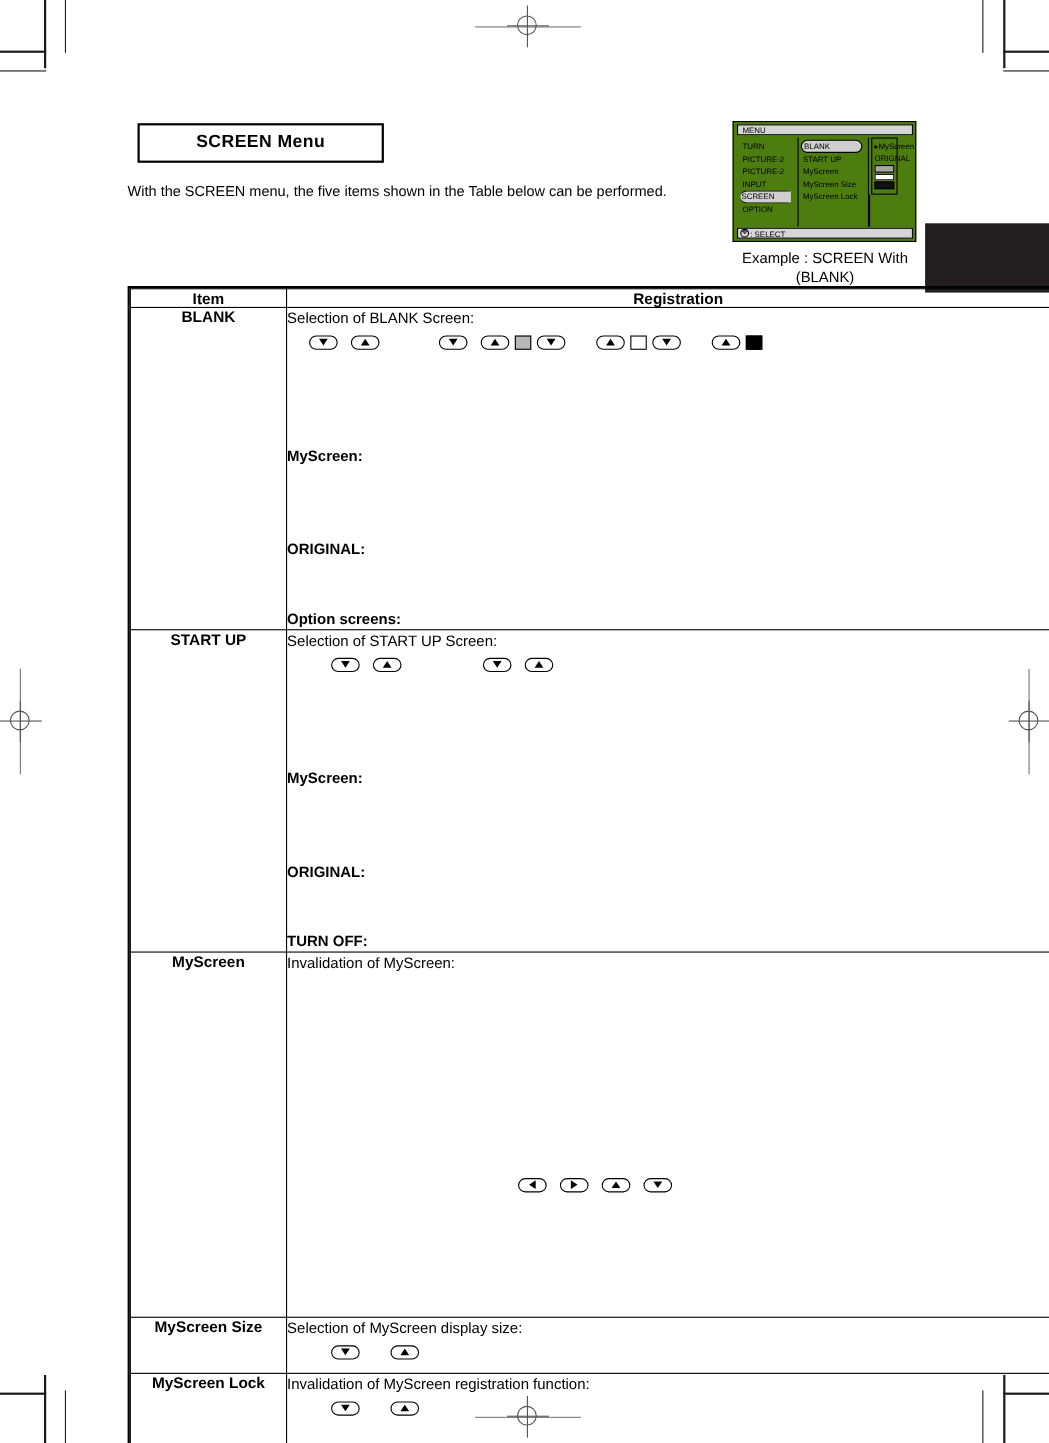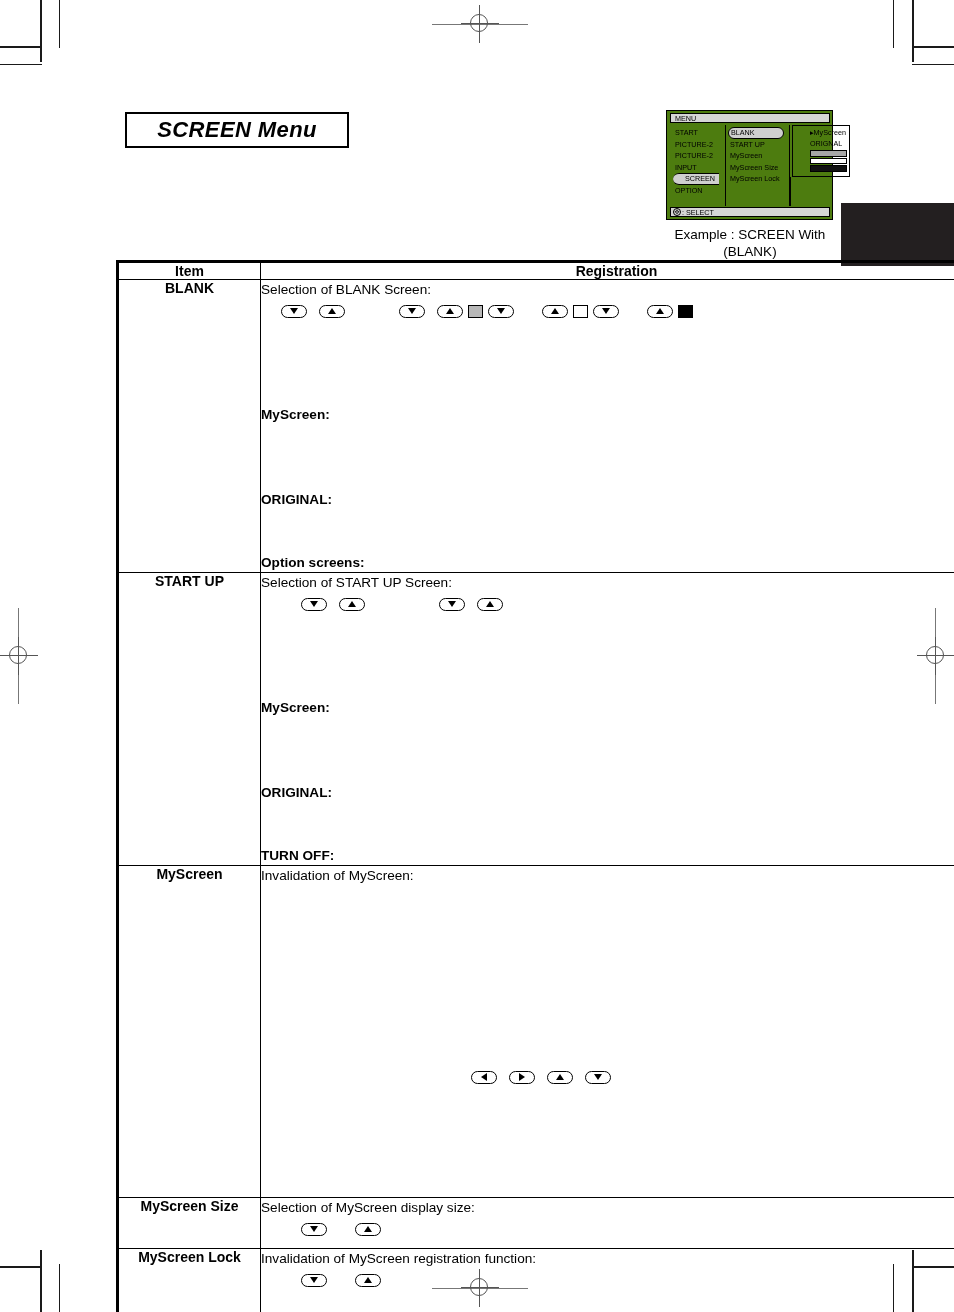--- a/index.html
+++ b/index.html
@@ -60,23 +60,22 @@
     position: absolute;
     left: 125px; top: 112px;
     width: 224px; height: 36px;
     border: 2px solid #000;
     box-sizing: border-box;
     display: flex;
     align-items: center;
     justify-content: center;
   }
   #title-box .title-text {
-    font-size: 22px;
+    font-size: 16px;
     font-weight: bold;
-    font-style: italic;
     letter-spacing: 0.4px;
   }
 
   
   #intro {
     position: absolute;
     left: 116px; top: 163px;
     width: 540px;
     font-size: 13.2px;
     line-height: 22px;
@@ -108,21 +107,21 @@
     border-right: 1px solid #000;
     box-sizing: border-box;
     padding-left: 5px; padding-top: 2px;
   }
   #osd .panel-left .row { height: 11.5px; line-height: 11.5px; white-space: nowrap; }
   #osd .panel-left .row.sel {
     background: #cfcfcf;
     border-top: 1px solid #000;
     border-bottom: 1px solid #000;
     border-radius: 7px 0 0 7px;
-    padding-left: 12px;
+    padding-left: 1px;
     margin-left: -2px;
     width: 46px;
     box-sizing: border-box;
     line-height: 9.5px;
   }
   #osd .panel-mid {
     position: absolute; left: 60px; top: 14px;
     width: 63px; height: 81px;
     border-right: 1px solid #000;
     box-sizing: border-box;
@@ -134,24 +133,24 @@
     border: 1px solid #000;
     border-radius: 7px;
     width: 56px;
     box-sizing: border-box;
     line-height: 9.5px;
     padding-left: 2px;
     margin-left: -2px;
   }
   #osd .panel-right {
     position: absolute; left: 125px; top: 14px;
-    width: 58px; height: 52px;
-    border: 1px solid #000;
-    box-sizing: border-box;
-    padding: 1px 2px 0 17px;
+    width: 24px; height: 52px;
+    border: 1px solid #000;
+    box-sizing: border-box;
+    padding: 1px 2px 0 2px;
   }
   #osd .panel-right .row { height: 11px; line-height: 11px; white-space: nowrap; }
   #osd .panel-right .swatch {
     height: 6.5px; margin: 1px 0 0 0;
     border: 1px solid #000; box-sizing: border-box;
   }
   #osd .sw-gray { background: #a6a6a6; }
   #osd .sw-white { background: #ffffff; }
   #osd .sw-black { background: #111111; }
   #osd .select-bar {
@@ -330,29 +329,30 @@
       <div class="ring"></div>
   </div>
 
   <div id="thumb-tab"></div>
 
   <div id="title-box">
     <span class="title-text">SCREEN Menu</span>
   </div>
 
   <div id="intro">
+    <div>With the SCREEN menu, the five items shown in the Table below can be performed.</div>
   </div>
 
   <div id="osd">
     <div class="menu-bar">
       <span>MENU</span>
     </div>
 
     <div class="panel-left">
-      <div class="row">START</div>
+      <div class="row">TURN</div>
       <div class="row">PICTURE-2</div>
       <div class="row">PICTURE-2</div>
       <div class="row">INPUT</div>
       <div class="row sel">SCREEN</div>
       <div class="row">OPTION</div>
     </div>
 
     <div class="panel-mid">
       <div class="row sel">BLANK</div>
       <div class="row">START UP</div>

